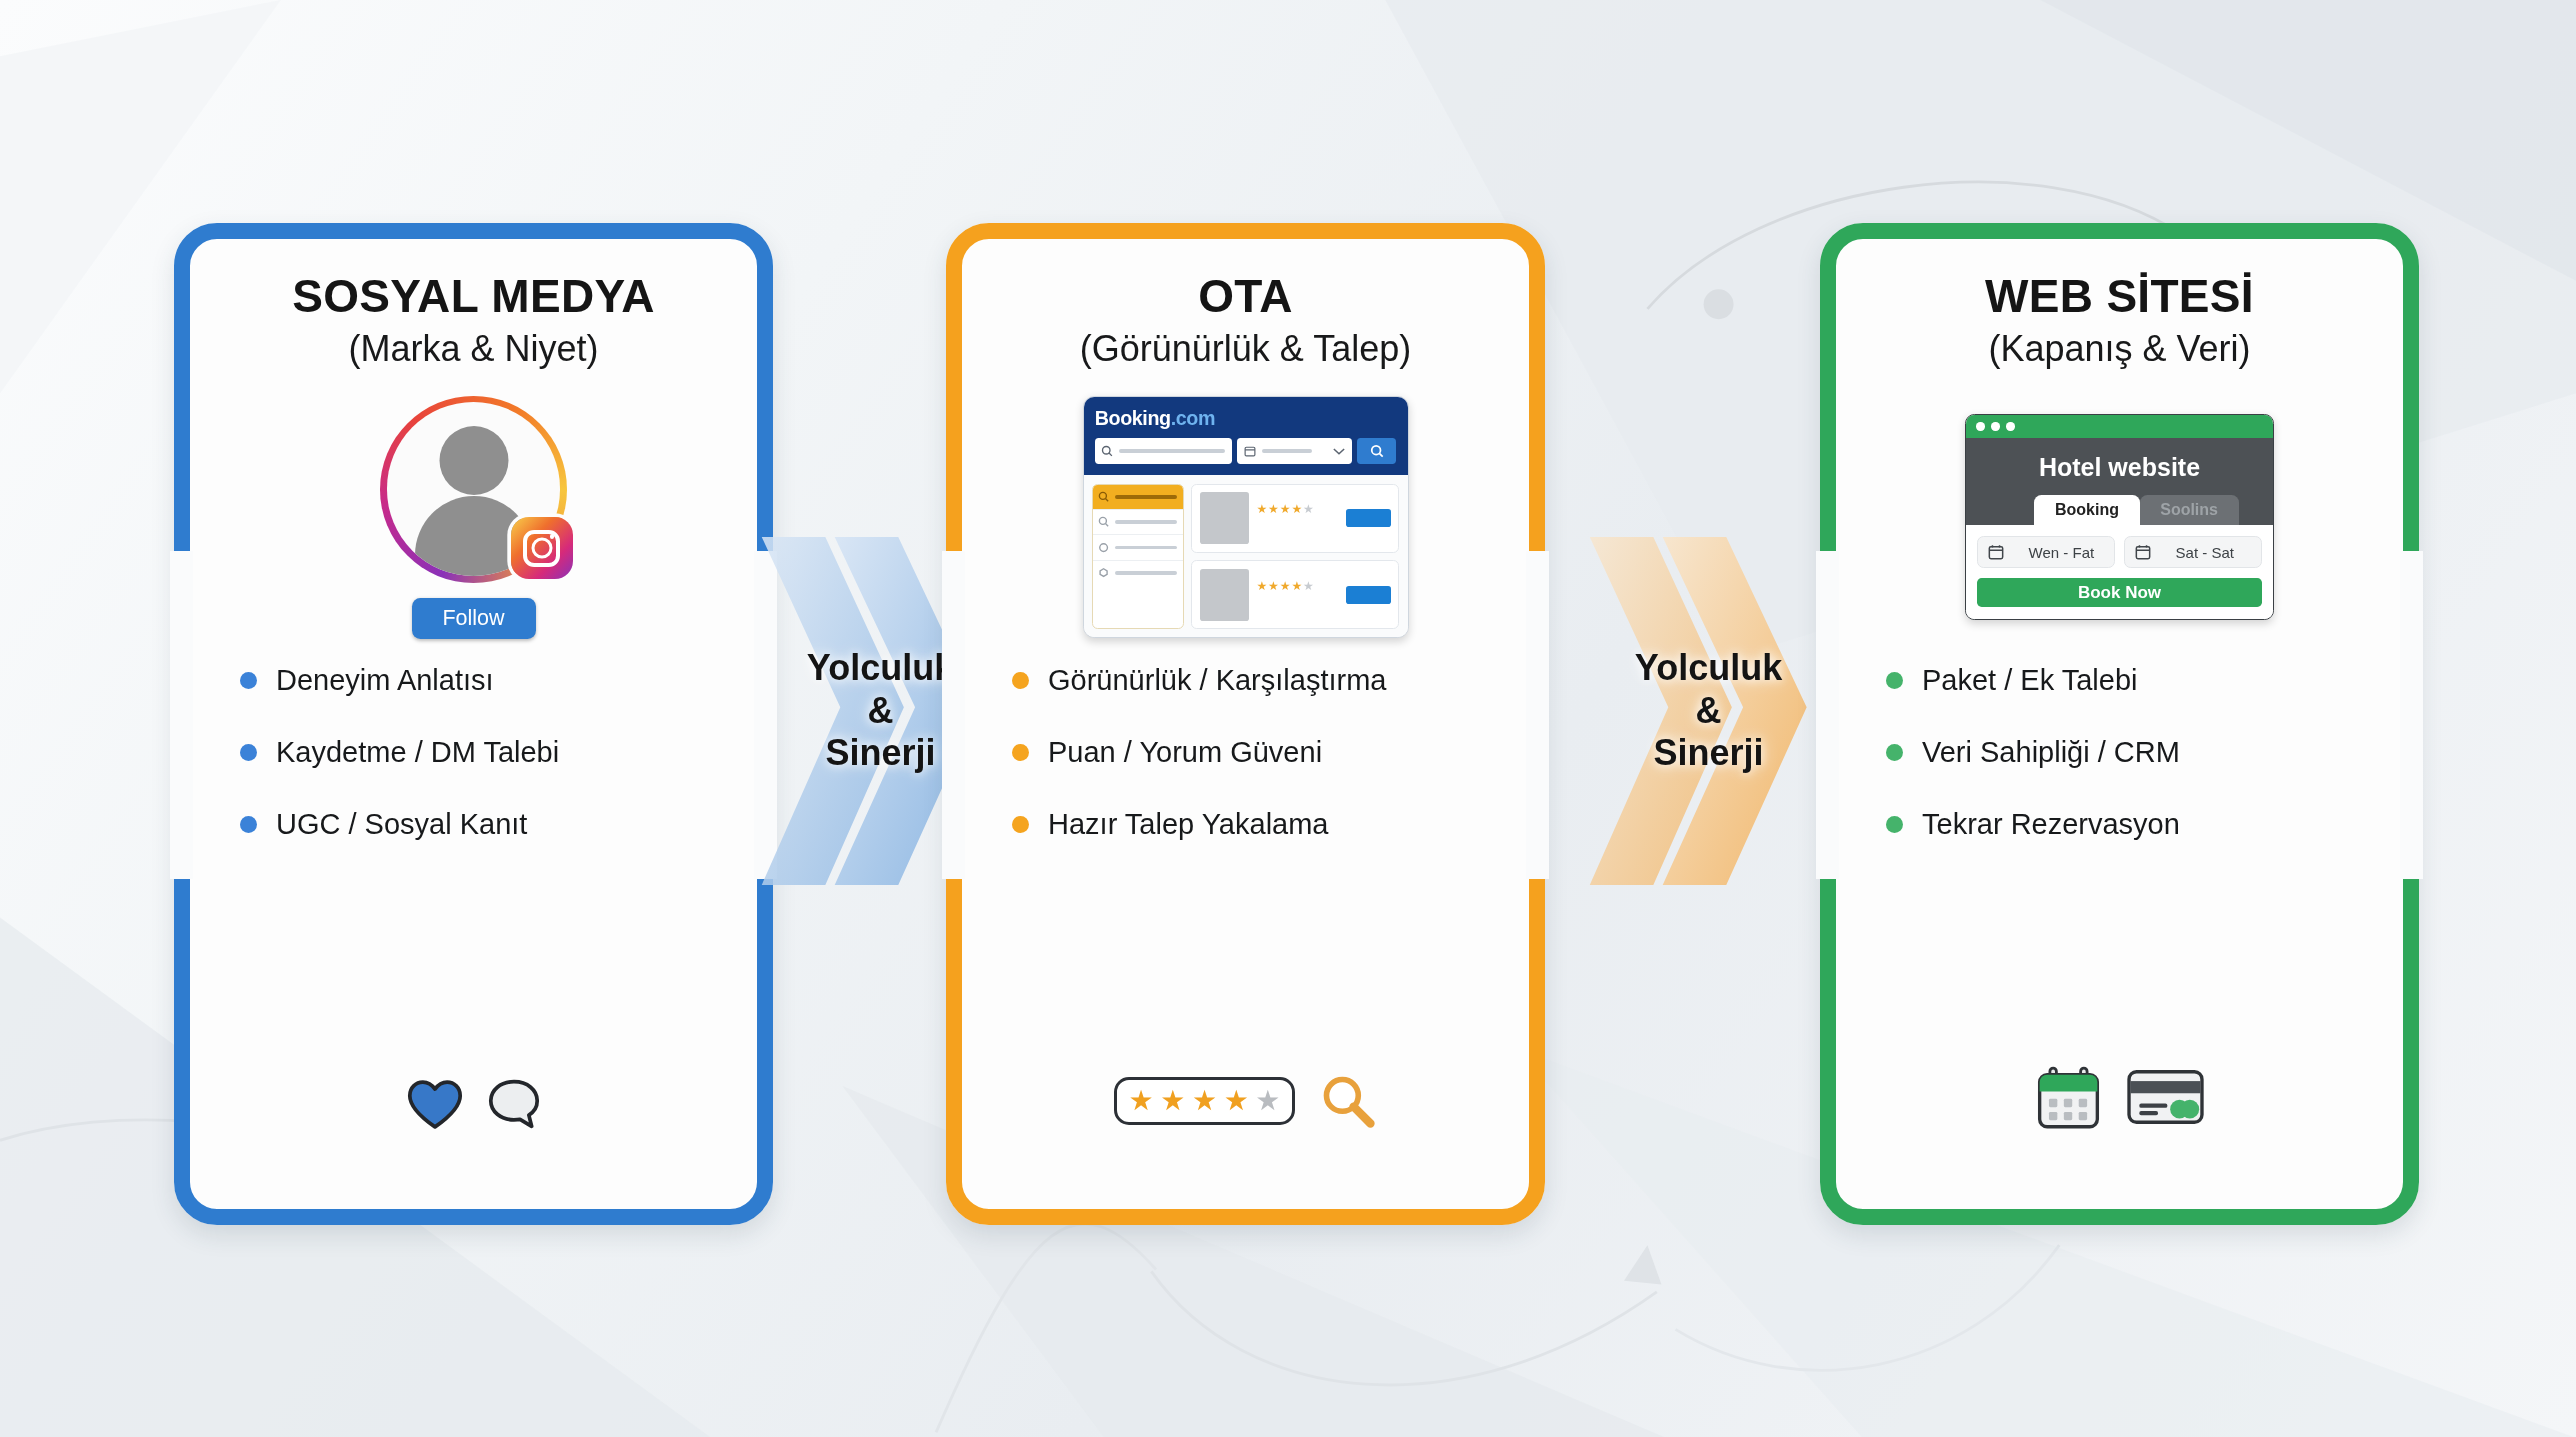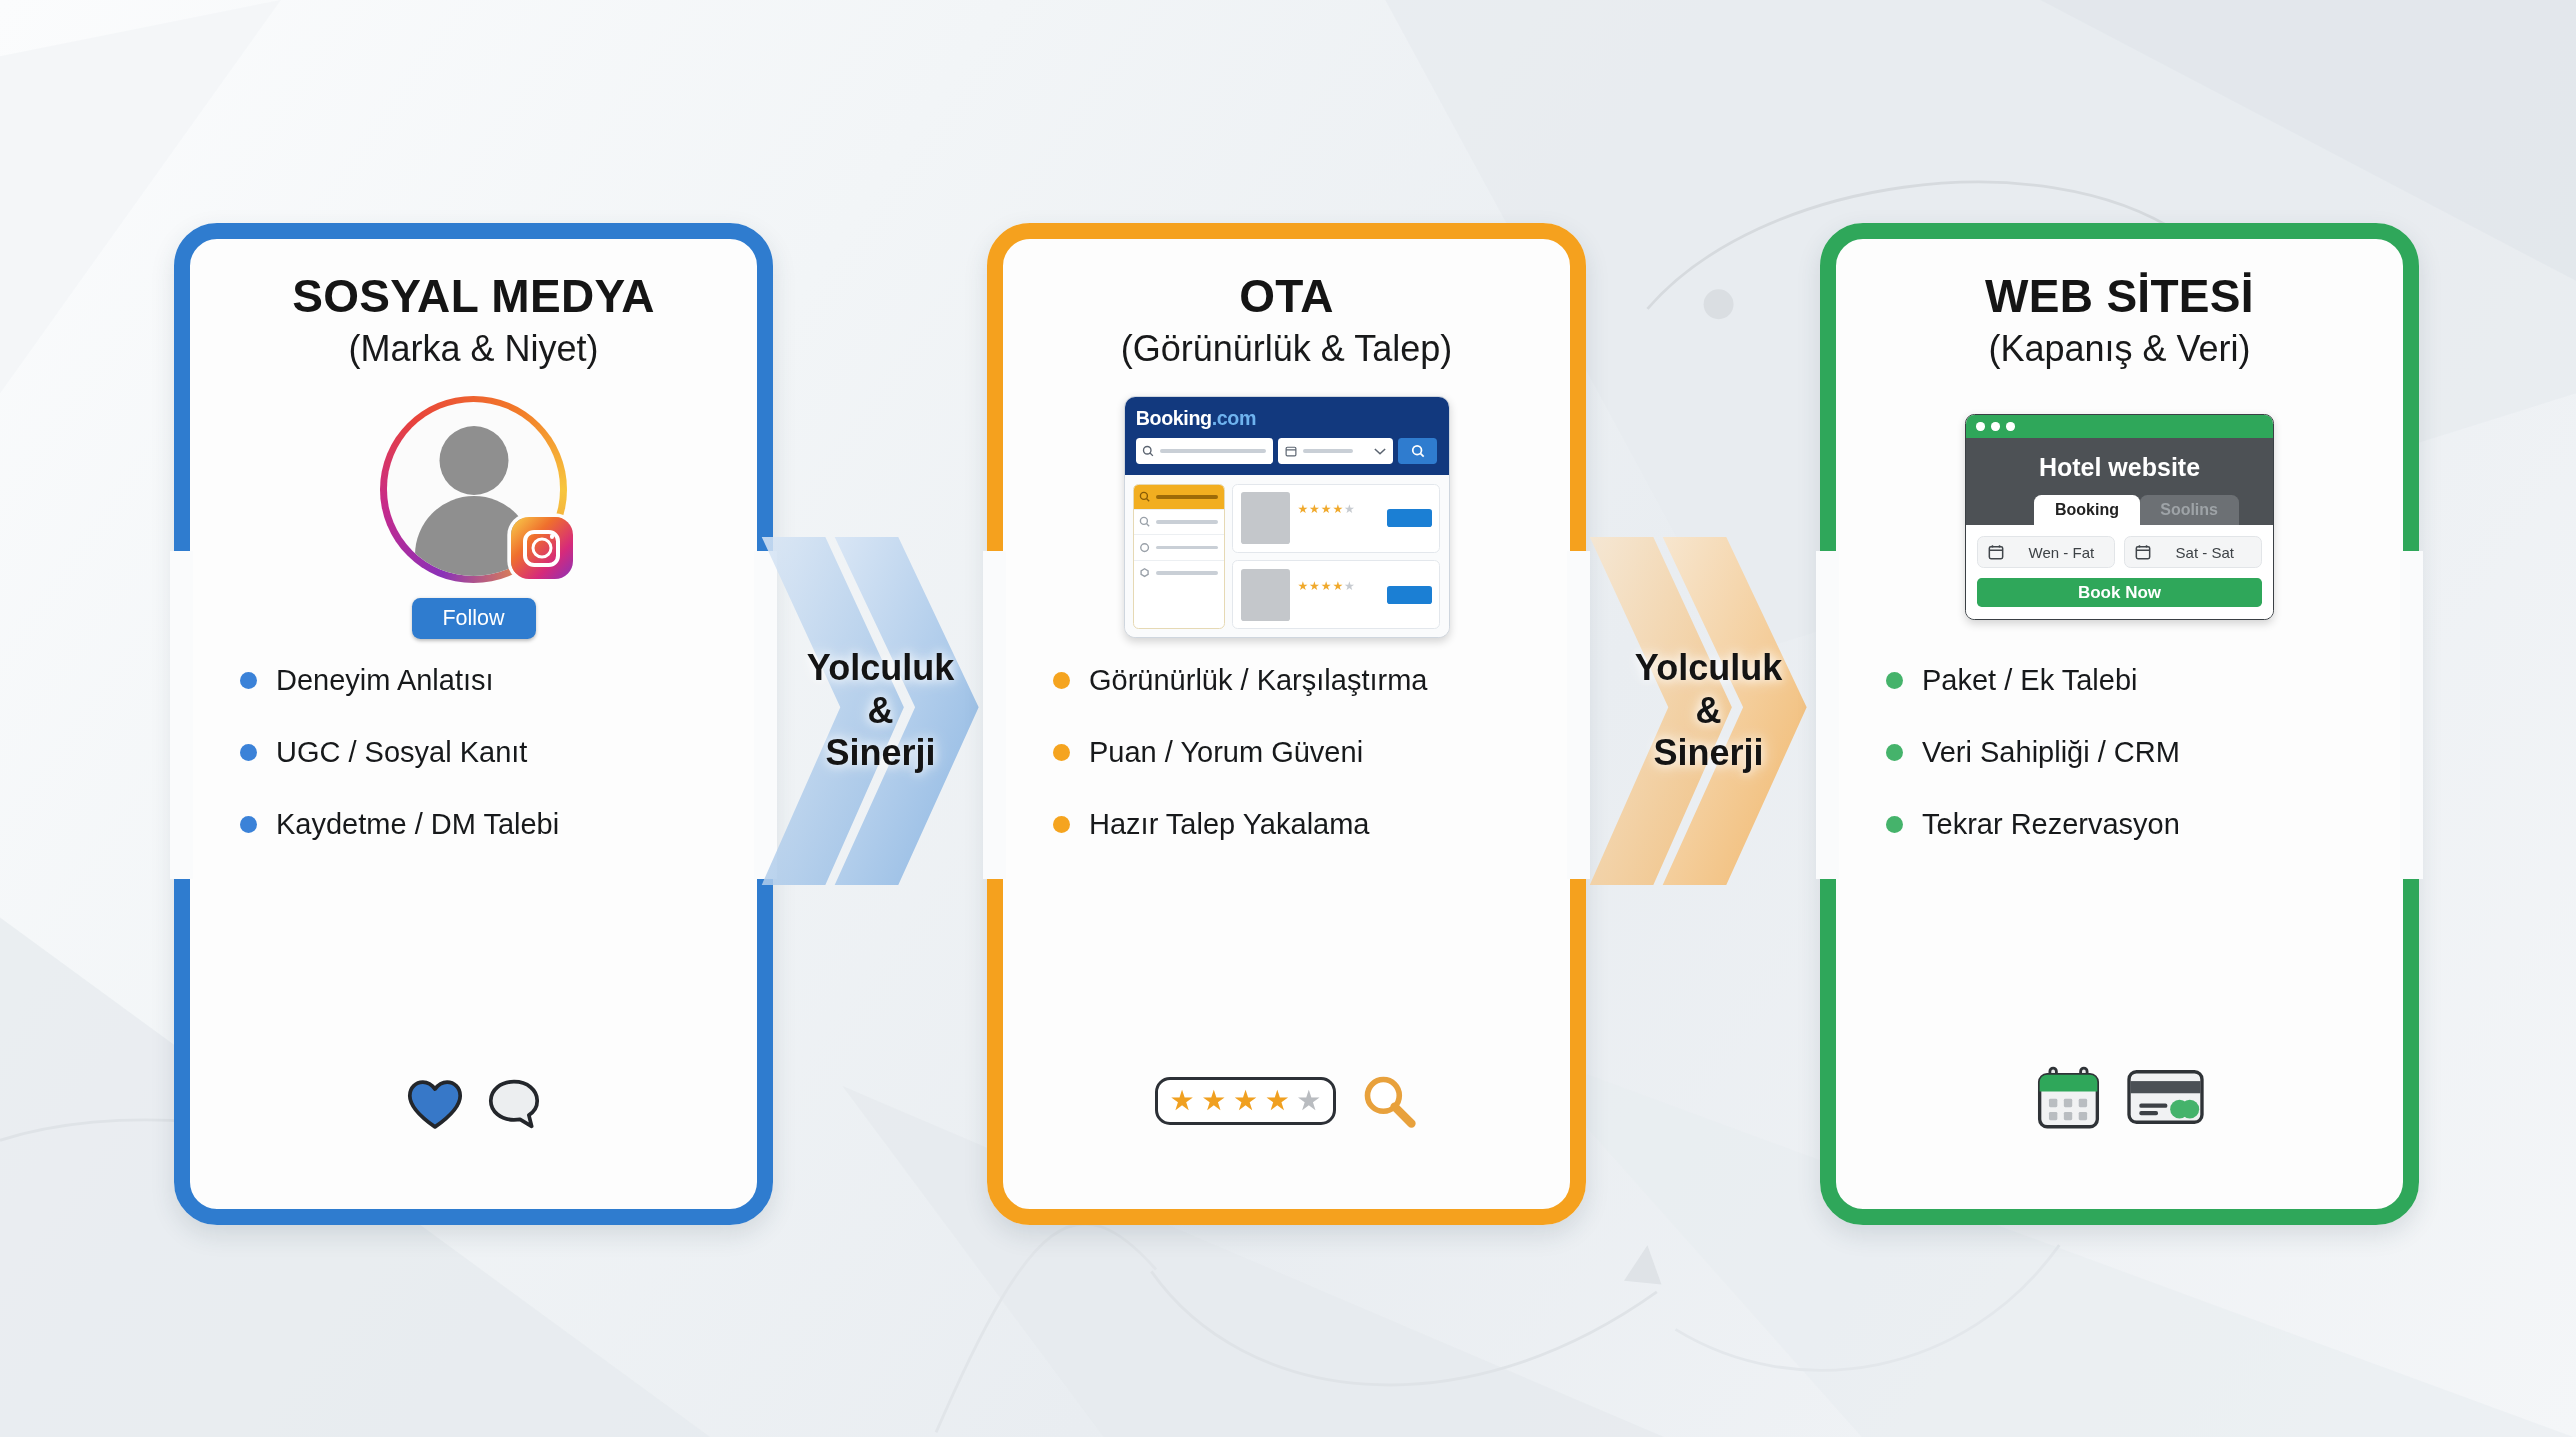--- a/index.html
+++ b/index.html
@@ -37,21 +37,21 @@
     border-style: solid;
     border-width: 16px;
     pointer-events: none;
   }
   
   .notch { position: absolute; width: 22.5px; height: 328px; background: #fafbfc; top: 328px; }
   .notch.l { left: -3.7px; }
   .notch.r { right: -3.7px; }
 
   #card-social { left: 174px; }
-  #card-ota    { left: 987px; }
+  #card-ota    { left: 946px; }
   #card-web    { left: 1820px; }
 
   #card-social .card-frame { border-color: #2f7ccf; }
   #card-ota .card-frame    { border-color: #f5a11e; }
   #card-web .card-frame    { border-color: #2fa75a; }
 
   .card-inner { position: relative; z-index: 1; height: 100%;
     display: flex; flex-direction: column; align-items: center;
     padding: 49px 32px 37px; }
 
@@ -240,25 +240,25 @@
         </div>
       </div>
 
       <div class="bullets">
         <div class="bullet">
           <span class="dot"></span>
           <span class="txt">Deneyim Anlatısı</span>
         </div>
         <div class="bullet">
           <span class="dot"></span>
+          <span class="txt">Kaydetme / DM Talebi</span>
+        </div>
+        <div class="bullet">
+          <span class="dot"></span>
           <span class="txt">UGC / Sosyal Kanıt</span>
-        </div>
-        <div class="bullet">
-          <span class="dot"></span>
-          <span class="txt">Kaydetme / DM Talebi</span>
         </div>
       </div>
 
       <div class="foot">
         <svg class="ico-heart" viewBox="0 0 60 54">
           <path d="M30 51 C10 37 3 27 3 17.5 C3 9 9.5 3 17 3 C22.5 3 26.8 6 30 10.5 C33.2 6 37.5 3 43 3 C50.5 3 57 9 57 17.5 C57 27 50 37 30 51 Z" fill="#3778c8" stroke="#23262b" stroke-width="4" stroke-linejoin="round"></path>
         </svg>
         <svg class="ico-bubble" viewBox="0 0 58 56">
           <path d="M29 4 C43.5 4 54 13 54 24.5 C54 31 50.5 36.5 45 40 L48 52 L35.5 44.5 C33.4 44.9 31.2 45 29 45 C14.5 45 4 36 4 24.5 C4 13 14.5 4 29 4 Z" fill="#eceef0" stroke="#23262b" stroke-width="4" stroke-linejoin="round"></path>
         </svg>

